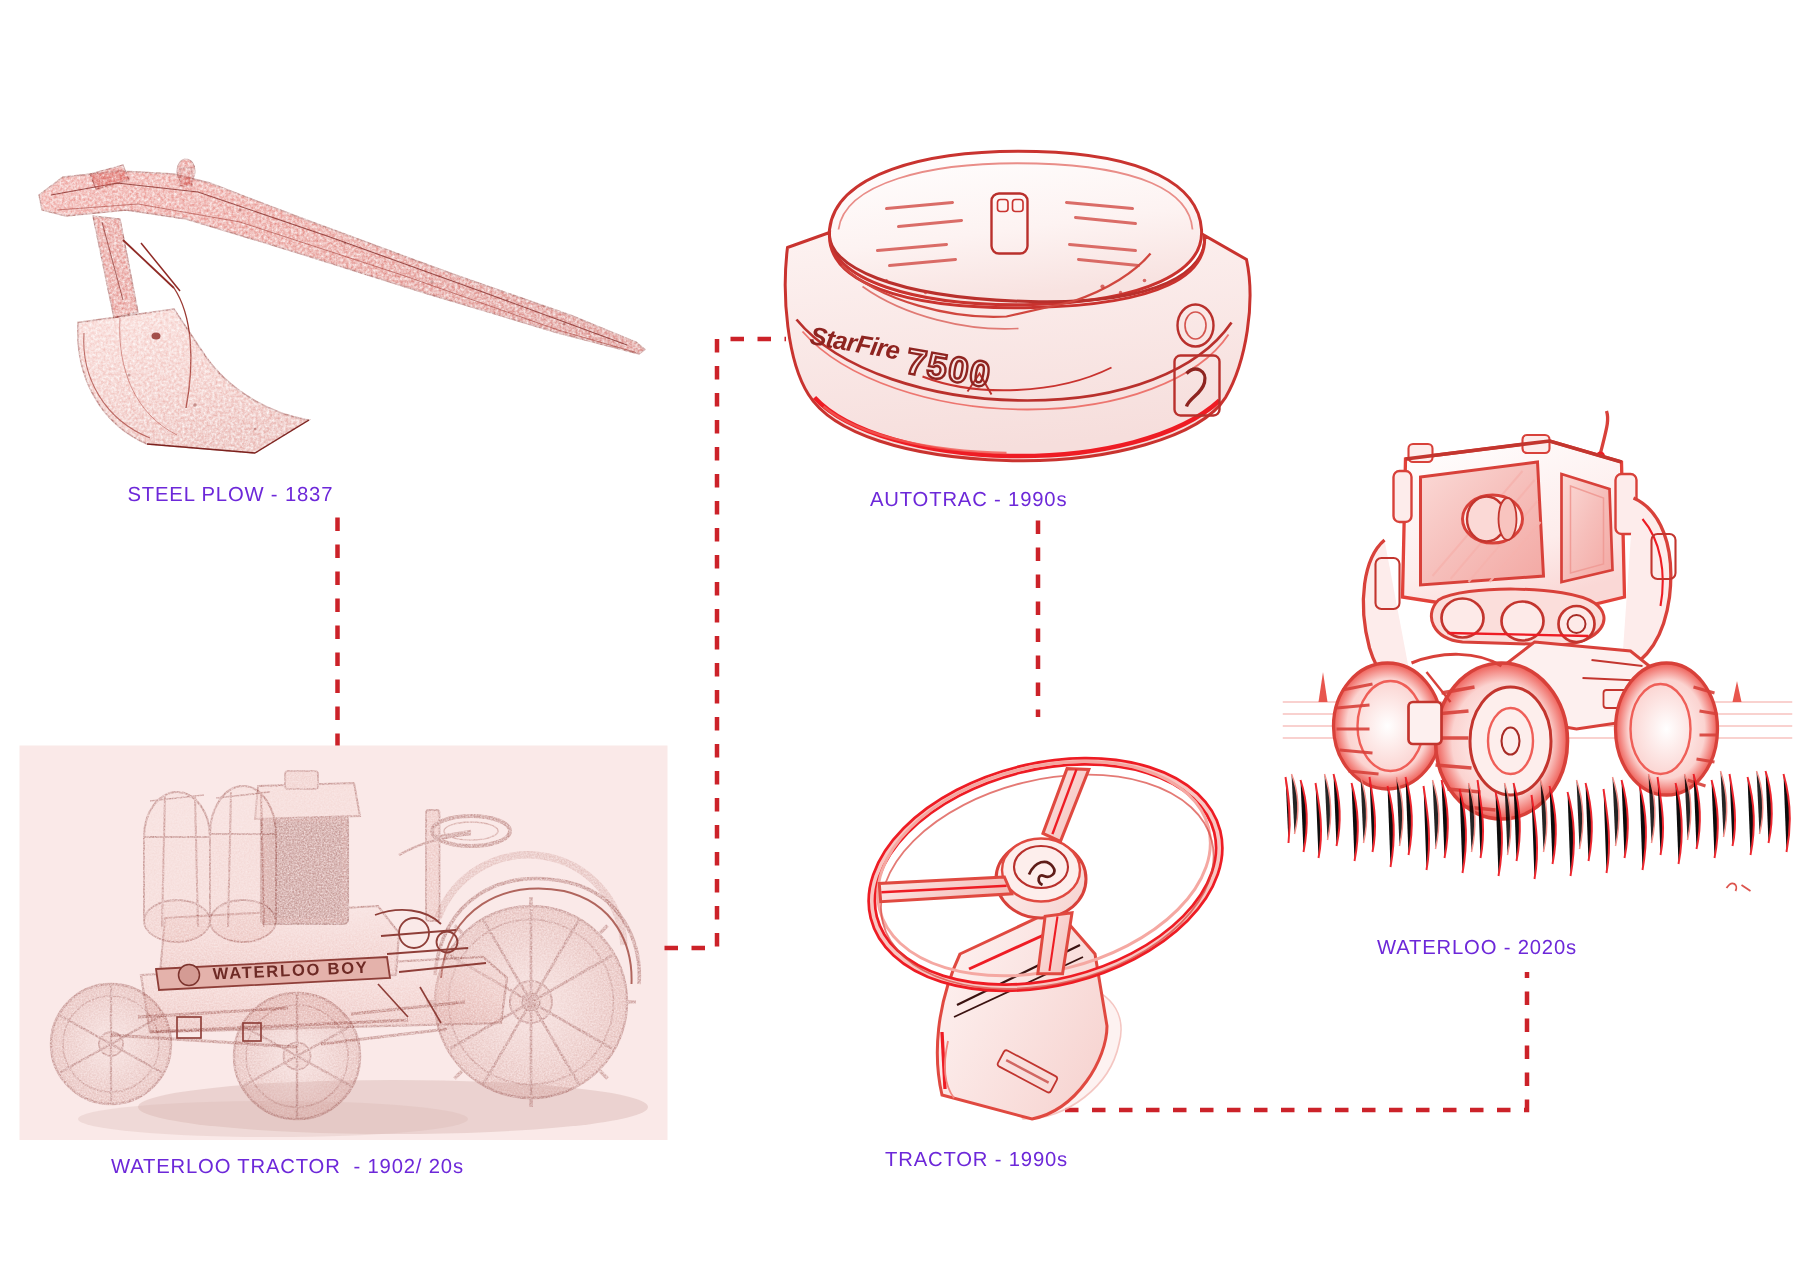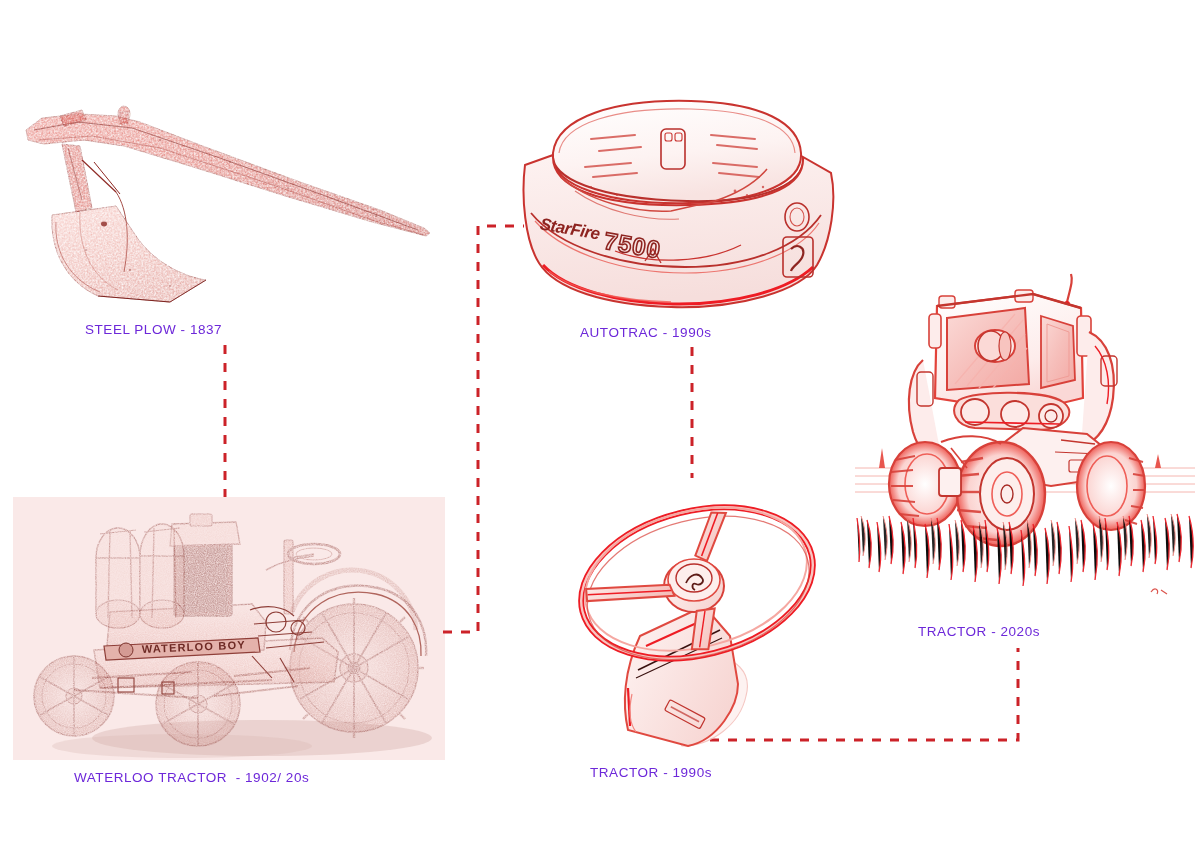--- a/index.html
+++ b/index.html
@@ -594,15 +594,15 @@
         <path d="M246,290 C250,272 248,256 244,244"></path>
           <path d="M270,288 C274,270 272,254 268,244"></path>
         <path d="M294,286 C298,268 296,254 292,242"></path>
           <path d="M318,284 C322,268 320,252 316,242"></path>
       </g>
 
       <path d="M296,320 C300,314 304,318 302,322 M306,318 L312,322" fill="none" stroke="#d8413a" stroke-width="1.2" opacity="0.9"></path>
     </svg>
   </div>
 
-  <div class="caption" style="left:918px;top:624px;width:200px;">TRACTOR - 2020s</div>
+  <div class="caption" style="left:918px;top:624px;width:200px;">WATERLOO - 2020s</div>
 
 </div>
 
 </body></html>

